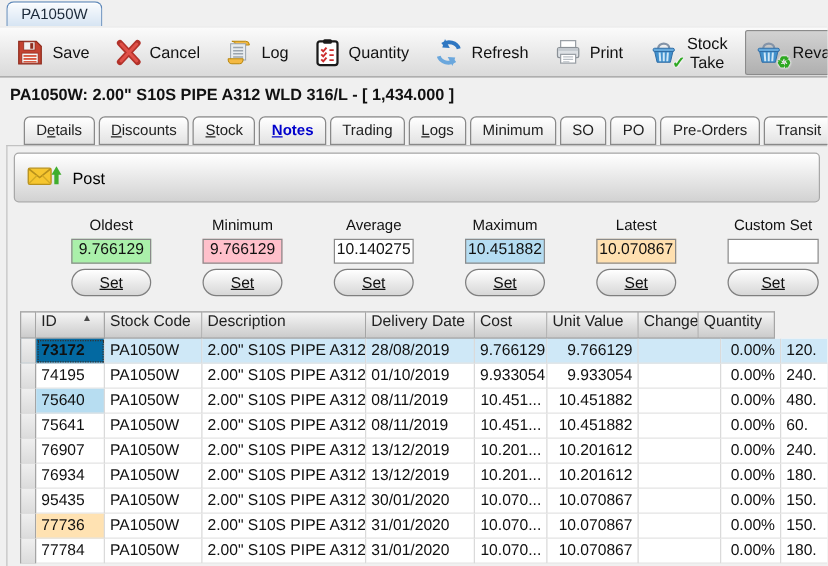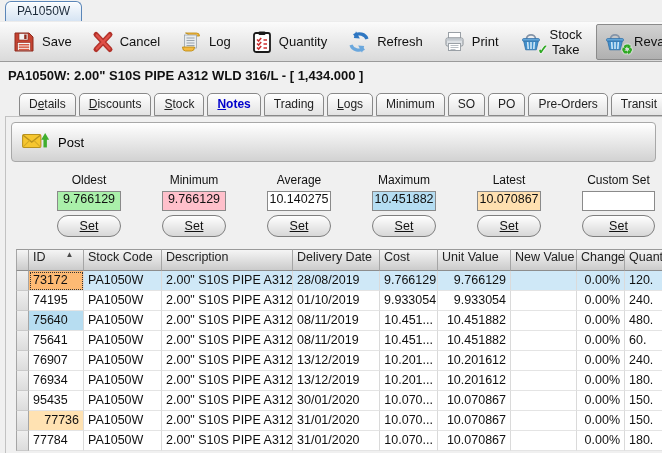--- a/index.html
+++ b/index.html
@@ -311,28 +311,27 @@
           <span class="sort">▲</span>
         </div>
       <div class="gh w-stock">
           <span>Stock Code</span>
           <span class="sort">▲</span>
         </div>
       <div class="gh w-desc">Description</div>
       <div class="gh w-date">Delivery Date</div>
       <div class="gh w-cost">Cost</div>
       <div class="gh w-unit">Unit Value</div>
-      <div class="gh w-new">New Value</div>
       <div class="gh w-chg">Change</div>
       <div class="gh w-qty">Quantity</div>
     </div>
     <div id="grid-body">
         <div class="grow sel">
           <div class="gc gutter w-gut"></div>
-          <div class="gc w-id focus" style="background-color: #fdba74;">73172</div>
+          <div class="gc w-id focus" style="background-color: #0369a1; font-weight: bold;">73172</div>
           <div class="gc w-stock">PA1050W</div>
           <div class="gc w-desc">2.00" S10S PIPE A312 WLD ...</div>
           <div class="gc w-date">28/08/2019</div>
           <div class="gc w-cost num">9.766129</div>
           <div class="gc w-unit num">9.766129</div>
           <div class="gc w-new"></div>
           <div class="gc w-chg num">0.00%</div>
           <div class="gc w-qty">120.</div>
         </div>
         <div class="grow">
@@ -402,21 +401,21 @@
           <div class="gc w-desc">2.00" S10S PIPE A312 WLD ...</div>
           <div class="gc w-date">30/01/2020</div>
           <div class="gc w-cost num">10.070...</div>
           <div class="gc w-unit num">10.070867</div>
           <div class="gc w-new"></div>
           <div class="gc w-chg num">0.00%</div>
           <div class="gc w-qty">150.</div>
         </div>
         <div class="grow">
           <div class="gc gutter w-gut"></div>
-          <div class="gc w-id" style="background-color: rgb(255, 226, 178); text-align: right;">77736</div>
+          <div class="gc w-id" style="background-color: rgb(255, 226, 178);">77736</div>
           <div class="gc w-stock">PA1050W</div>
           <div class="gc w-desc">2.00" S10S PIPE A312 WLD ...</div>
           <div class="gc w-date">31/01/2020</div>
           <div class="gc w-cost num">10.070...</div>
           <div class="gc w-unit num">10.070867</div>
           <div class="gc w-new"></div>
           <div class="gc w-chg num">0.00%</div>
           <div class="gc w-qty">150.</div>
         </div>
         <div class="grow">

